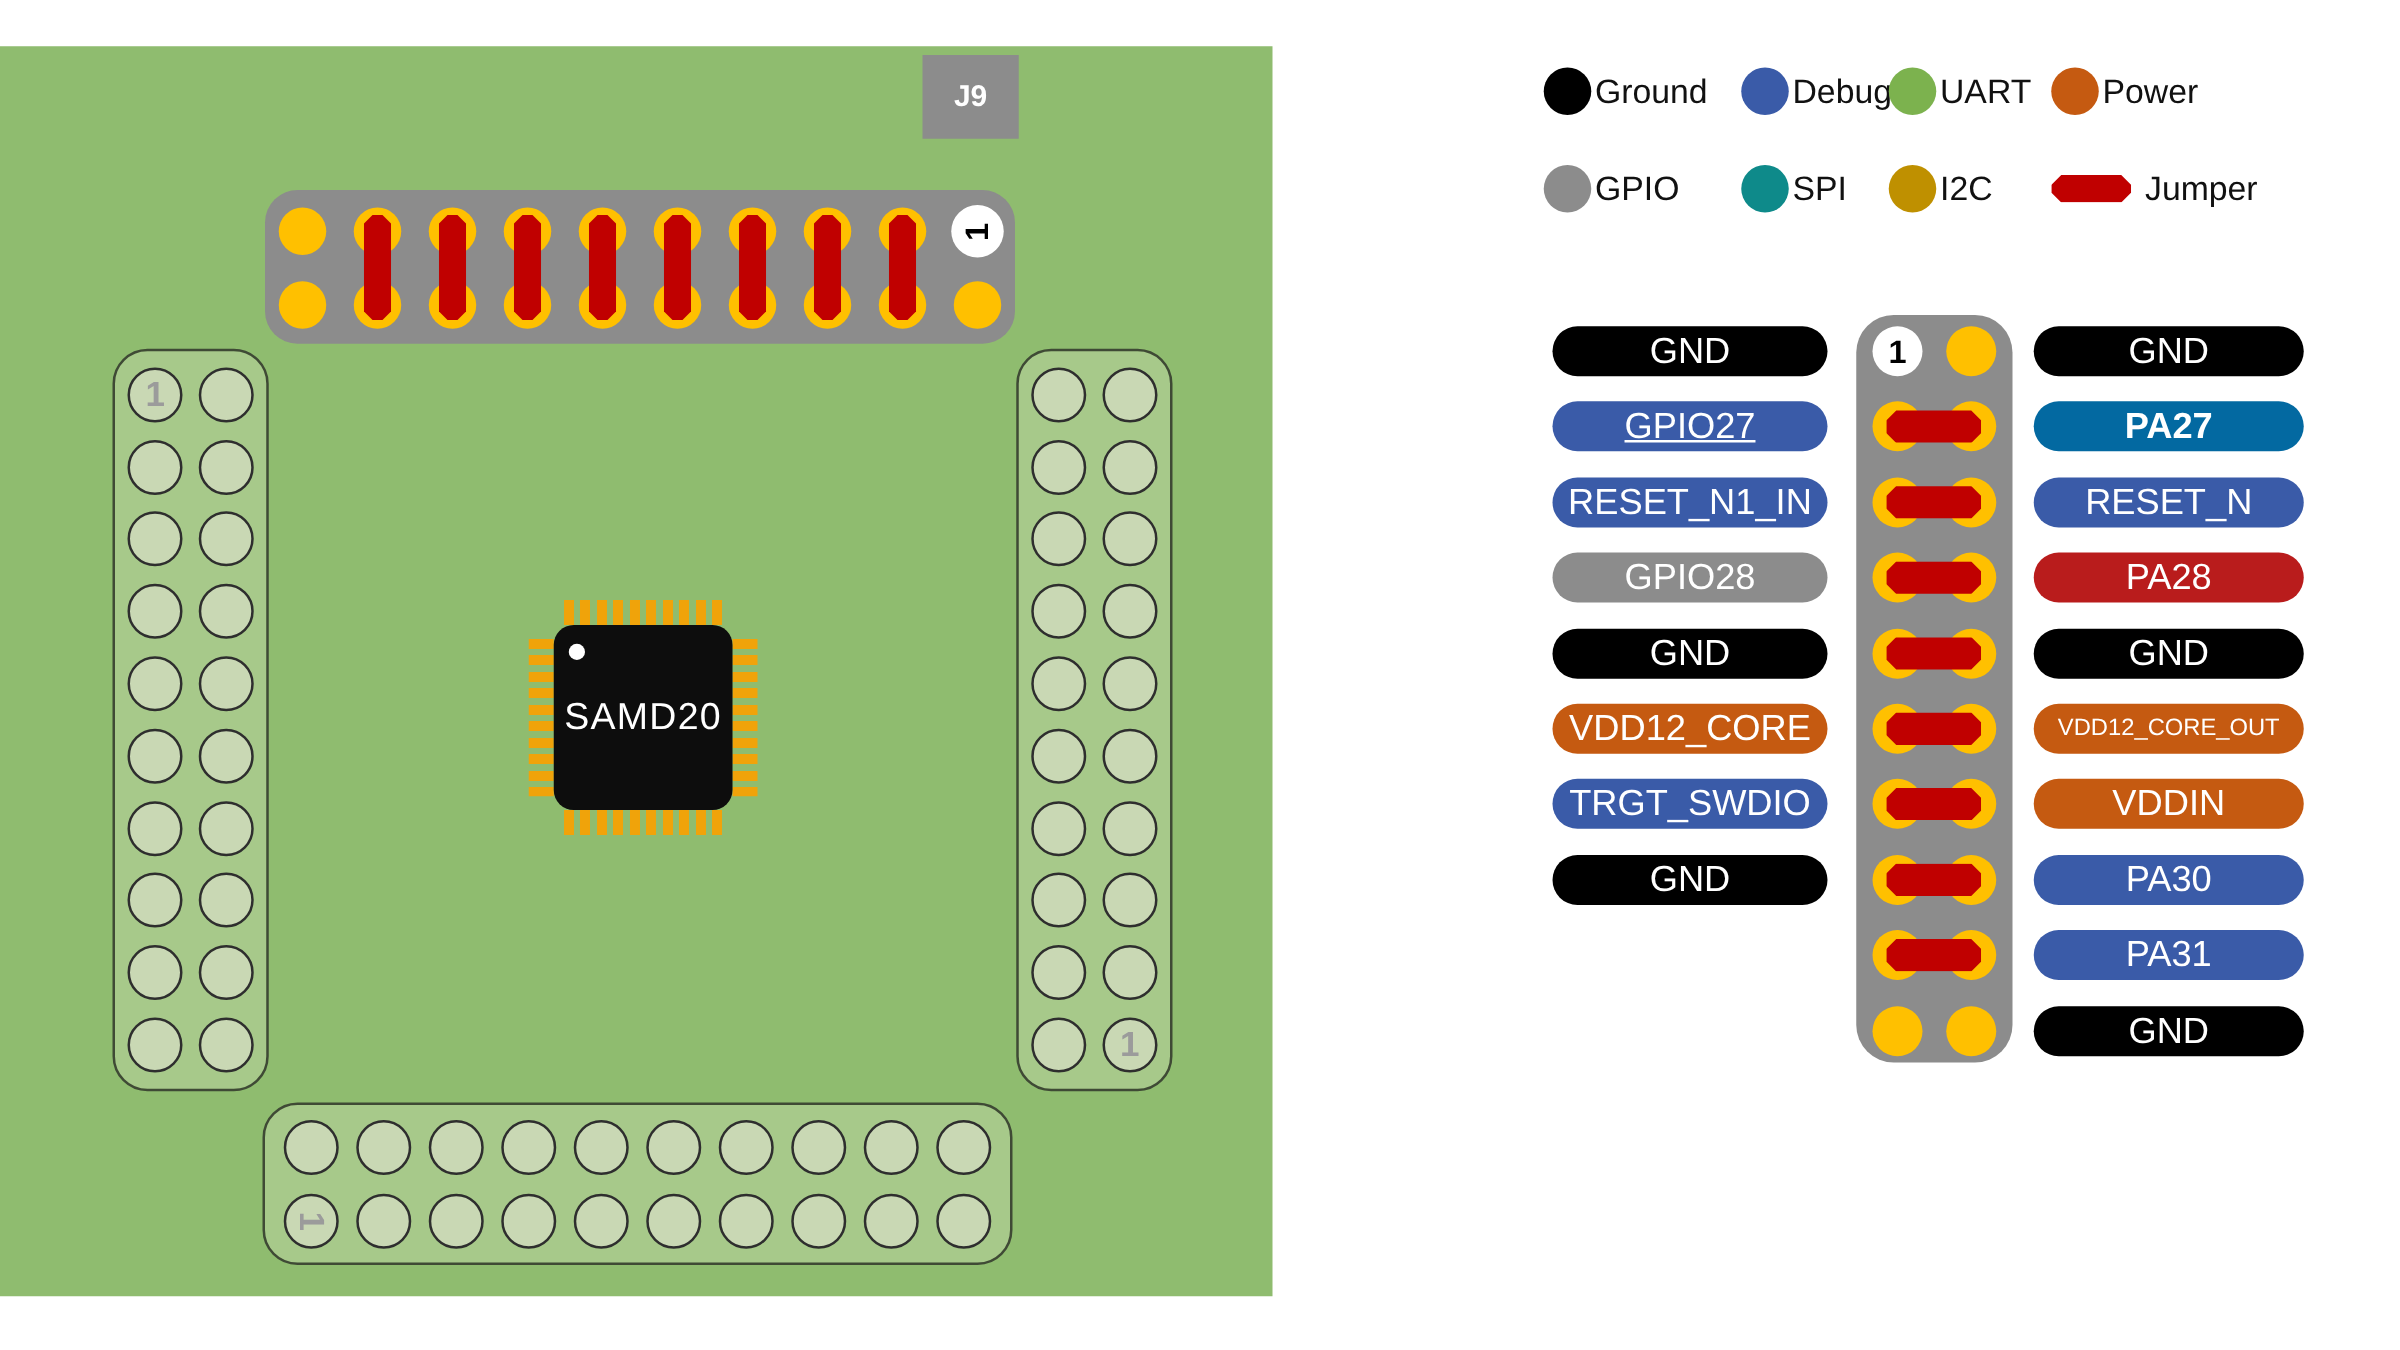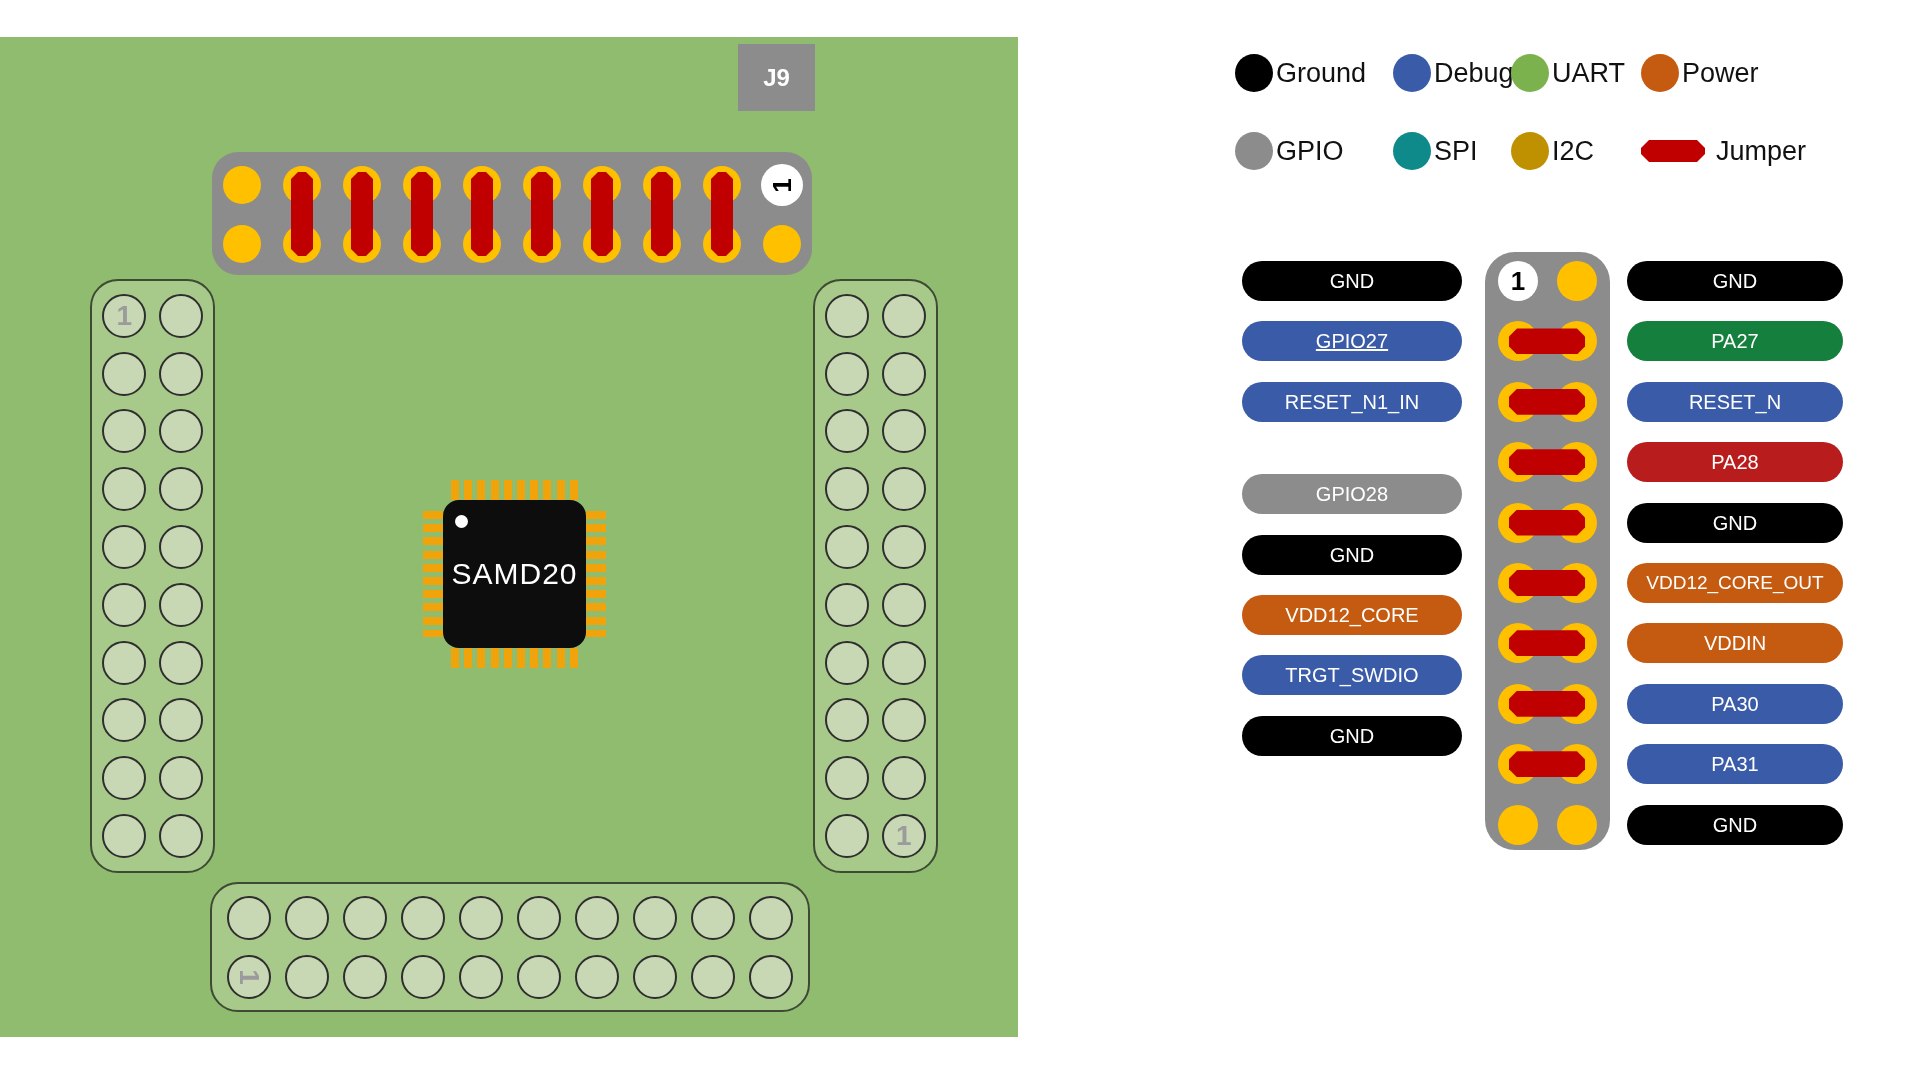--- a/index.html
+++ b/index.html
@@ -52,21 +52,21 @@
           grid-template-columns:158px 118px 130px auto;grid-auto-rows:58px;row-gap:20px;}
   .lg-item{display:flex;align-items:center;gap:3px;font-size:27px;color:#111;}
   .lg-dot{width:38px;height:38px;border-radius:50%;flex:0 0 auto;}
   .lg-pill{width:64px;height:22px;flex:0 0 auto;margin-right:8px;
          clip-path:polygon(8px 0,calc(100% - 8px) 0,100% 8px,100% calc(100% - 8px),calc(100% - 8px) 100%,8px 100%,0 calc(100% - 8px),0 8px);}
 
   
   .pin-col{position:absolute;top:261px;display:flex;flex-direction:column;gap:20.4px;}
   .pin-col.left{left:1242px;width:220px;}
   .pin-col.right{left:1627px;width:216px;}
-  .pin-box{height:40px;border-radius:20px;color:#fff;font-size:20px;line-height:40px;text-align:center;}
+  .pin-box{height:40px;border-radius:20px;color:#fff;font-size:29px;line-height:40px;text-align:center;}
   .pin-box.small{font-size:19px;}
   .connector{position:absolute;left:1485px;top:252px;width:125px;height:598px;background:var(--c-connector-gray);
              border-radius:30px;box-sizing:border-box;padding-top:9px;display:flex;flex-direction:column;gap:20.4px;}
   .conn-row{position:relative;height:40px;flex:0 0 auto;}
   .cpad{position:absolute;top:0;width:40px;height:40px;border-radius:50%;background:var(--c-pad-yellow);}
   .cpad.l{left:13px;} .cpad.r{left:72px;}
   .cpad.pin1{background:#fff;display:flex;align-items:center;justify-content:center;
              font-size:26px;font-weight:bold;color:#000;}
   .hjump{position:absolute;left:24px;top:7px;width:76px;height:26px;background:var(--c-jumper);z-index:2;
          clip-path:polygon(8px 0,calc(100% - 8px) 0,100% 8px,100% calc(100% - 8px),calc(100% - 8px) 100%,8px 100%,0 calc(100% - 8px),0 8px);}
@@ -248,21 +248,21 @@
       <div class="lg-item">
         <div class="lg-pill" style="background: rgb(192, 0, 0);"></div>
         <span class="lg-label">Jumper</span>
       </div>
     </div>
 
   <div class="pin-col left">
       <div class="pin-box" style="background: rgb(0, 0, 0);">GND</div>
       <div class="pin-box" style="background: rgb(58, 91, 168); text-decoration: underline;">GPIO27</div>
       <div class="pin-box" style="background: rgb(58, 91, 168);">RESET_N1_IN</div>
-      <div class="pin-box" style="background: rgb(140, 140, 140); margin-top: 32px;">GPIO28</div>
+      <div class="pin-box" style="background: rgb(140, 140, 140);">GPIO28</div>
       <div class="pin-box" style="background: rgb(0, 0, 0);">GND</div>
       <div class="pin-box" style="background: rgb(197, 90, 17);">VDD12_CORE</div>
       <div class="pin-box" style="background: rgb(58, 91, 168);">TRGT_SWDIO</div>
       <div class="pin-box" style="background: rgb(0, 0, 0);">GND</div>
     </div>
   <div class="connector">
       <div class="conn-row">
         <div class="cpad l pin1">
           <span>1</span>
         </div>
@@ -308,21 +308,21 @@
         <div class="cpad r"></div>
         <div class="hjump"></div>
       </div>
       <div class="conn-row">
         <div class="cpad l"></div>
         <div class="cpad r"></div>
       </div>
     </div>
   <div class="pin-col right">
       <div class="pin-box" style="background: rgb(0, 0, 0);">GND</div>
-      <div class="pin-box" style="background: #15803d;">PA27</div>
+      <div class="pin-box" style="background: #0369a1; font-weight: bold;">PA27</div>
       <div class="pin-box" style="background: rgb(58, 91, 168);">RESET_N</div>
       <div class="pin-box" style="background: #b91c1c;">PA28</div>
       <div class="pin-box" style="background: rgb(0, 0, 0);">GND</div>
       <div class="pin-box small" style="background: rgb(197, 90, 17);">VDD12_CORE_OUT</div>
       <div class="pin-box" style="background: rgb(197, 90, 17);">VDDIN</div>
       <div class="pin-box" style="background: rgb(58, 91, 168);">PA30</div>
       <div class="pin-box" style="background: rgb(58, 91, 168);">PA31</div>
       <div class="pin-box" style="background: rgb(0, 0, 0);">GND</div>
     </div>
 

